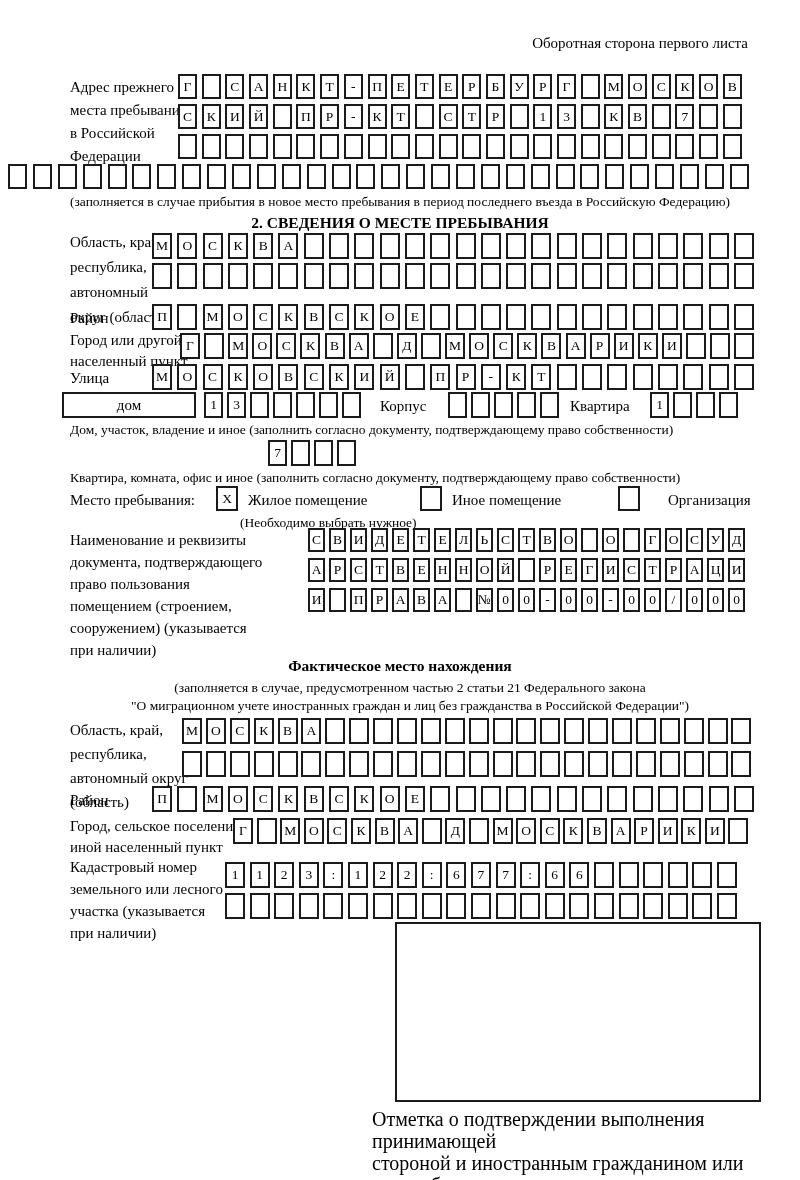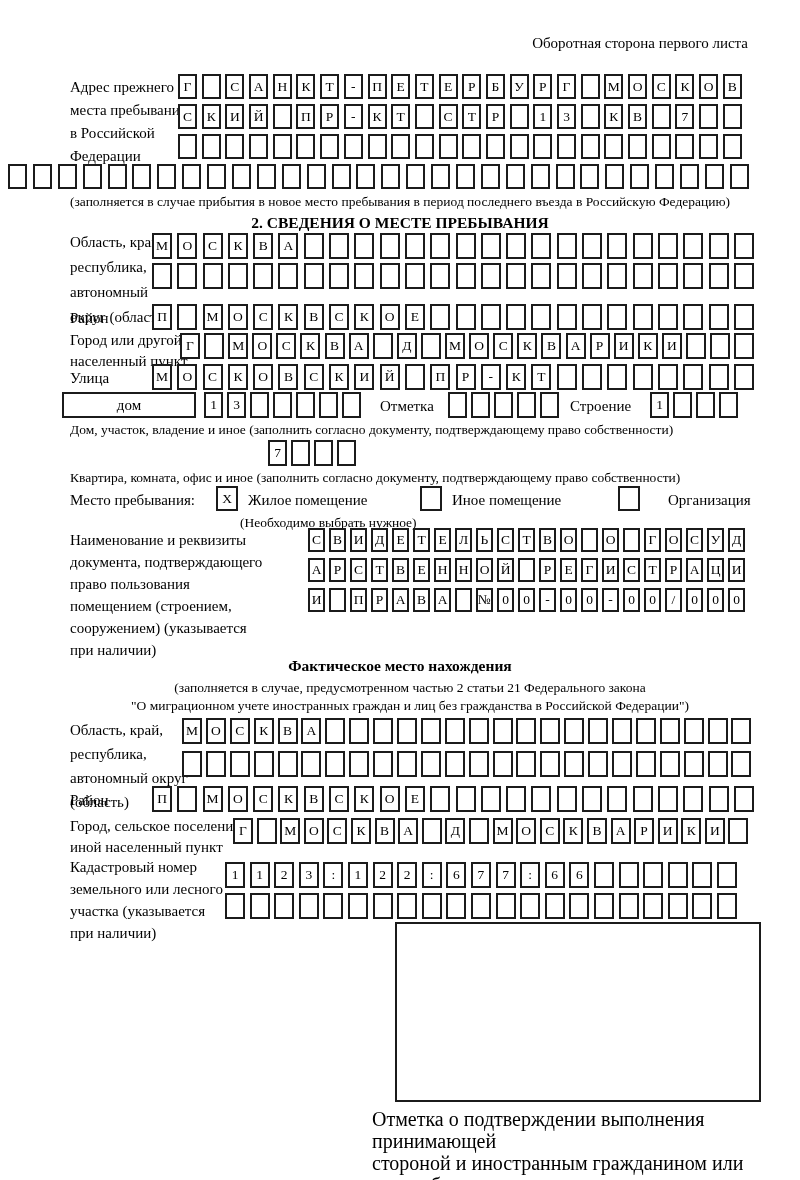--- a/index.html
+++ b/index.html
@@ -311,29 +311,29 @@
   <div class="abs widebox" style="left:62px; top:376px; width:134px;">дом</div>
   <div class="abs cells g-sm" style="left:204px; top:376px;">
       <span class="cell">1</span>
       <span class="cell">3</span>
       <span class="cell"></span>
       <span class="cell"></span>
       <span class="cell"></span>
       <span class="cell"></span>
       <span class="cell"></span>
     </div>
-  <div class="abs lbl" style="left:380px; top:379px;">Отметка</div>
+  <div class="abs lbl" style="left:380px; top:379px;">Корпус</div>
   <div class="abs cells g-sm" style="left:448px; top:376px;">
       <span class="cell"></span>
       <span class="cell"></span>
       <span class="cell"></span>
       <span class="cell"></span>
       <span class="cell"></span>
     </div>
-  <div class="abs lbl" style="left:570px; top:379px;">Строение</div>
+  <div class="abs lbl" style="left:570px; top:379px;">Квартира</div>
   <div class="abs cells g-sm" style="left:650px; top:376px;">
       <span class="cell">1</span>
       <span class="cell"></span>
       <span class="cell"></span>
       <span class="cell"></span>
     </div>
   <div class="abs note" style="left:70px; top:406px;">Дом, участок, владение и иное (заполнить согласно документу, подтверждающему право собственности)</div>
 
   <div class="abs cells g-sm" style="left:268px; top:424px;">
       <span class="cell">7</span>

